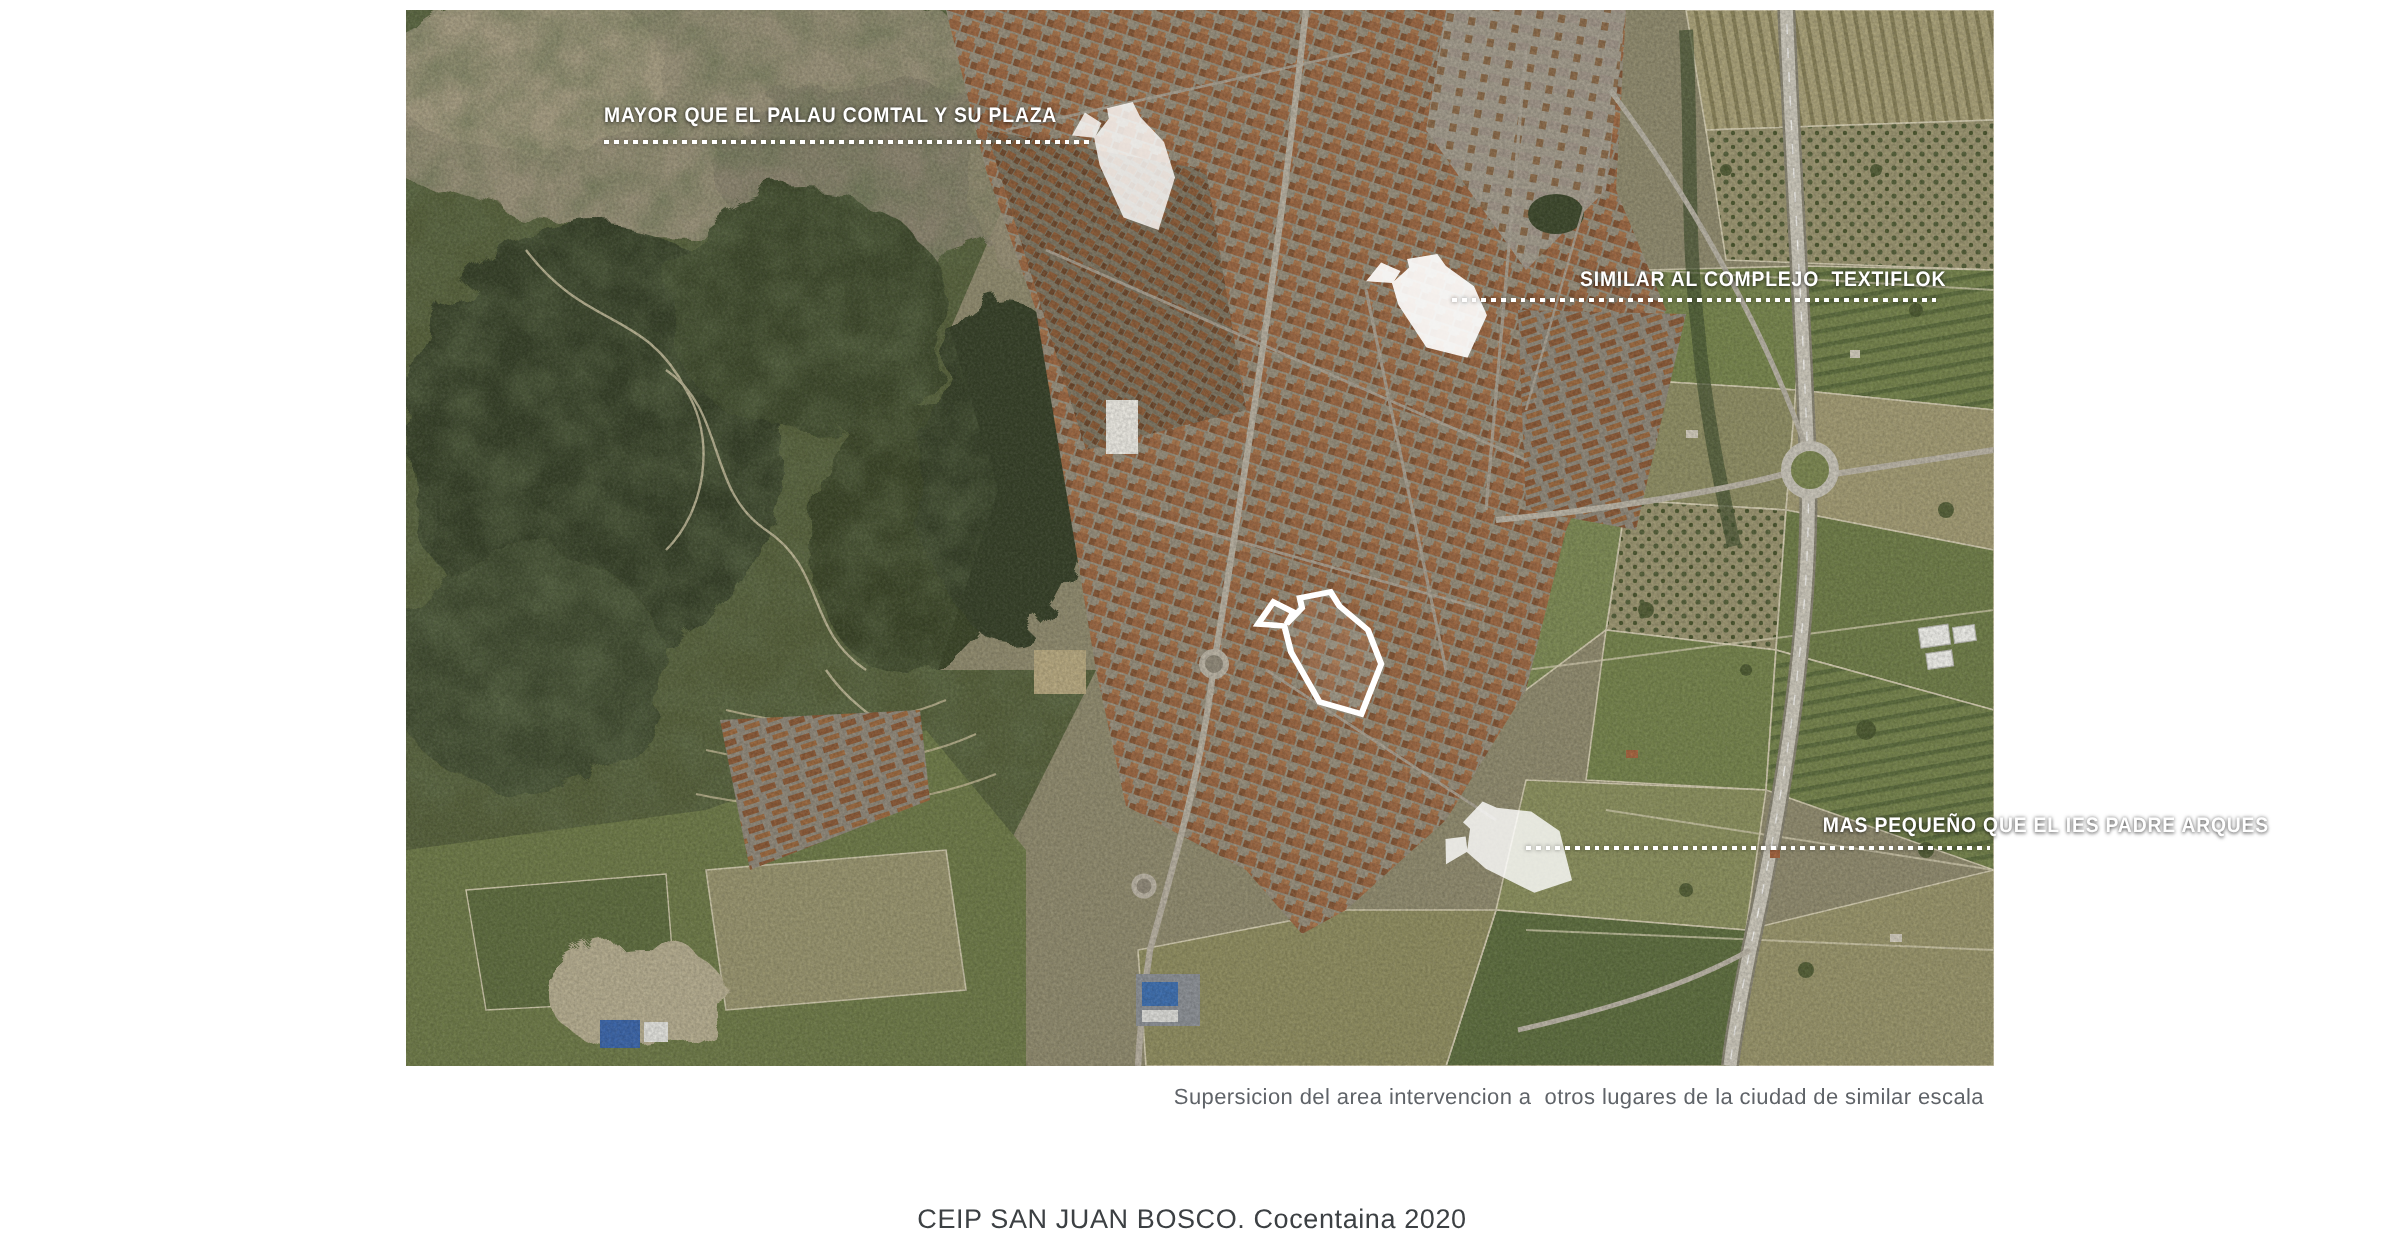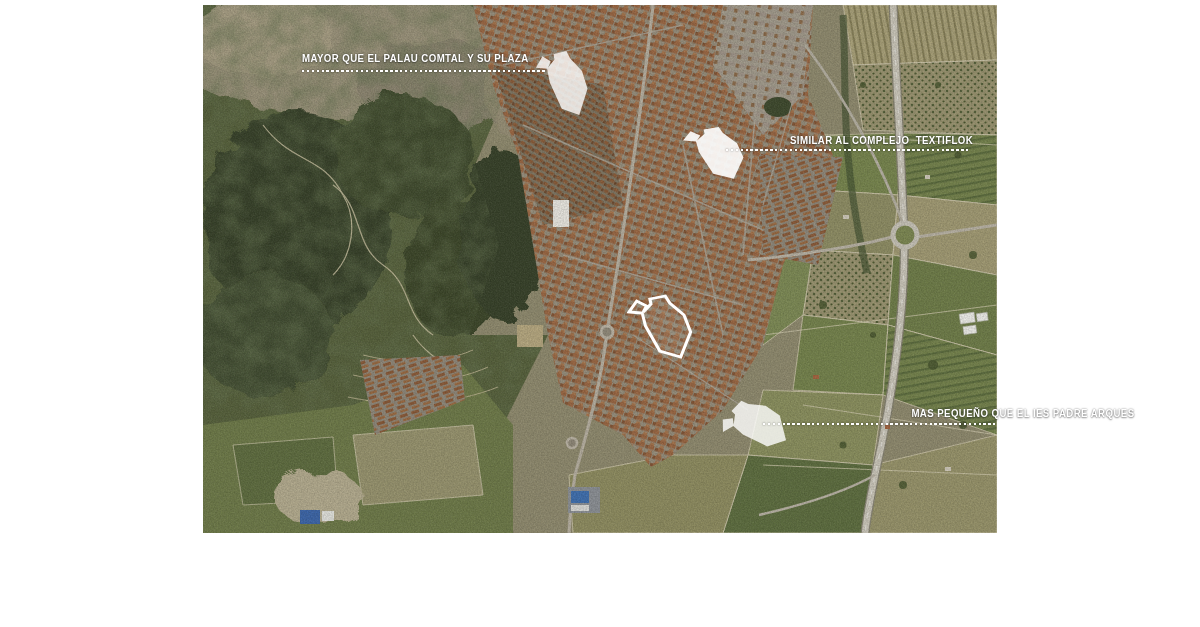--- a/index.html
+++ b/index.html
@@ -244,15 +244,17 @@
     <div class="map-label origin-left" style="left:99px;top:48px;">MAYOR QUE EL PALAU COMTAL Y SU PLAZA</div>
     <div class="leader" style="left:99px;top:65px;width:243px;"></div>
 
     <div class="map-label origin-left" style="left:587px;top:130px;">SIMILAR AL COMPLEJO  TEXTIFLOK</div>
     <div class="leader" style="left:523px;top:144px;width:242px;"></div>
 
     <div class="map-label origin-right" style="right:6px;top:403px;">MAS PEQUEÑO QUE EL IES PADRE ARQUES</div>
     <div class="leader" style="left:560px;top:418px;width:232px;"></div>
   </div>
 
-
+  <div class="figure-caption">Supersicion del area intervencion a  otros lugares de la ciudad de similar escala</div>
+
+  <div class="slide-title">CEIP SAN JUAN BOSCO. Cocentaina 2020</div>
 
 </div>
 
 </body></html>

